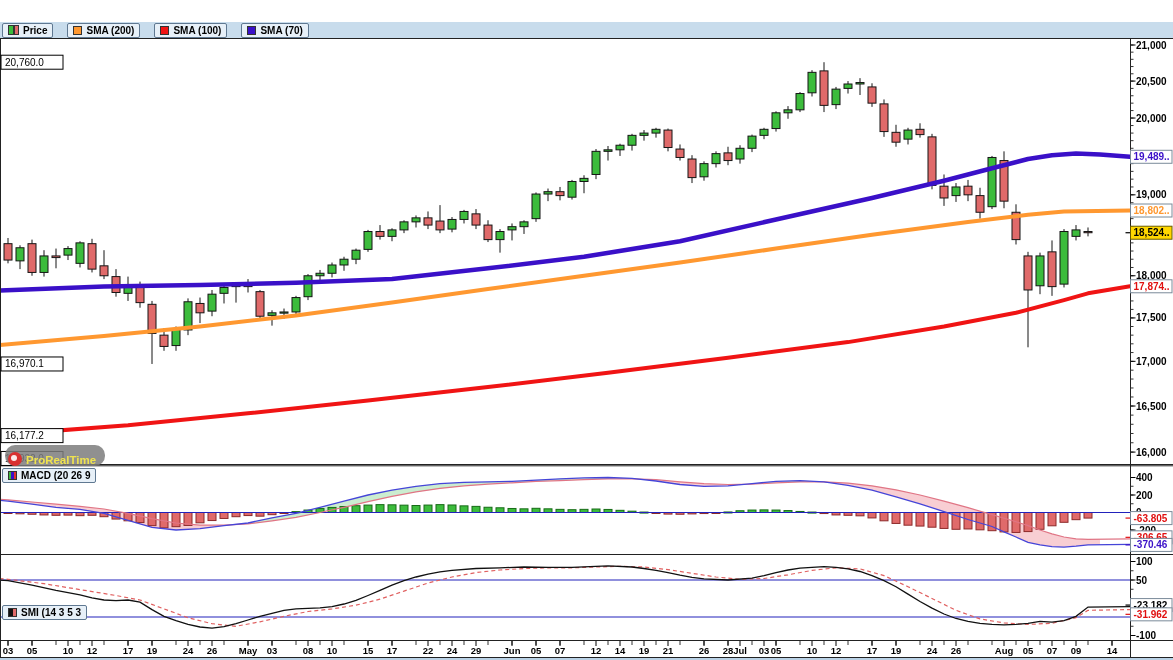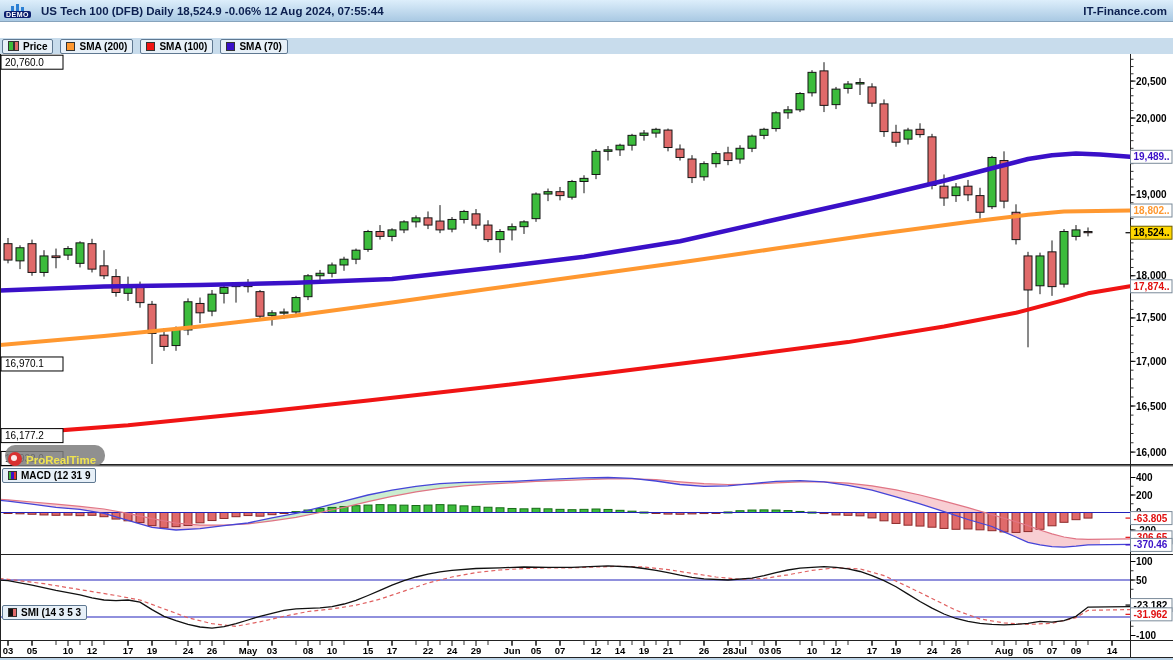--- a/index.html
+++ b/index.html
@@ -7,52 +7,40 @@
   svg{position:absolute;left:0;top:0;z-index:1;}
   .topbar{position:absolute;left:0;top:0;width:1173px;height:22px;background:linear-gradient(#ddeefb,#a9c9e3);
     border-bottom:1px solid #87a3bc;display:flex;align-items:center;z-index:6;box-sizing:border-box;}
   .demo{margin-left:4px;display:flex;flex-direction:column;align-items:center;}
   .demo .cdl{display:flex;gap:2px;height:7px;align-items:flex-end;}
   .demo .cdl i{display:block;width:3px;background:#2a7fd4;}
   .demo .tag{background:#0b1e6e;color:#fff;font-size:7px;font-weight:bold;padding:0 2px;border-radius:2px;letter-spacing:.5px;}
   .title{margin-left:10px;font-size:11.5px;font-weight:bold;color:#0c2050;white-space:nowrap;}
   .brand{margin-left:auto;margin-right:6px;font-size:11.5px;font-weight:bold;color:#0c2050;}
   .legendbar{position:absolute;left:0;top:22px;width:1173px;height:16px;background:#c8dcec;display:flex;align-items:center;
-    gap:7px;padding-left:2px;z-index:6;box-sizing:border-box;margin-top:16px;}
+    gap:14px;padding-left:2px;z-index:6;box-sizing:border-box;}
   .chip{display:inline-flex;align-items:center;gap:4px;background:#e7f0f8;border:1px solid #5f7891;border-radius:2px;
     font-size:10px;font-weight:bold;color:#000;padding:0 5px;height:13px;white-space:nowrap;}
   .chip .sw{width:9px;height:9px;border:1px solid #333;box-sizing:border-box;}
   .chip .pricesw{display:flex;width:11px;height:10px;}
   .chip .pricesw i{flex:1;border:1px solid #333;}
   .panelchip{position:absolute;z-index:5;}
   #macdchip{left:2px;top:468px;}
   #smichip{left:2px;top:557px;margin-top:48px;}
   .watermark{position:absolute;left:5px;top:445px;height:21px;display:flex;align-items:flex-end;gap:4px;
     background:rgba(124,124,124,.85);border-radius:10px;padding:0 9px 0 3px;z-index:5;}
   .watermark .logo{width:14px;height:14px;border-radius:50%;background:#d83030;position:relative;}
   .watermark .logo::after{content:"";position:absolute;left:3px;top:3px;width:6px;height:6px;border-radius:50%;background:rgba(255,255,255,.9);}
   .watermark .wmtext{font-size:11.5px;font-weight:bold;color:#efe34f;}
 </style>
 </head>
 <body>
 
 <div id="page">
 
-  <div class="topbar">
-    <div class="demo">
-      <span class="cdl">
-          <i style="height:5px"></i>
-          <i style="height:7px"></i>
-          <i style="height:4px"></i>
-        </span>
-      <span class="tag">DEMO</span>
-    </div>
-    <div class="title">US Tech 100 (DFB) Daily 18,524.9 -0.06% 12 Aug 2024, 07:55:44</div>
-    <div class="brand">IT-Finance.com</div>
-  </div>
 
   <div class="legendbar">
     <span class="chip">
       <span class="pricesw">
           <i id="sw-up" style="background: rgb(60, 188, 60);"></i>
           <i id="sw-down" style="background: rgb(224, 106, 106);"></i>
         </span>
       <span>Price</span>
     </span>
     <span class="chip">
@@ -773,21 +761,21 @@
         <text x="1052" y="654" font-family="&quot;Liberation Sans&quot;,sans-serif" font-size="9.5px" font-weight="bold" fill="#000" text-anchor="middle">07</text>
         <line x1="1076" y1="641" x2="1076" y2="646" stroke="#000"></line>
         <text x="1076" y="654" font-family="&quot;Liberation Sans&quot;,sans-serif" font-size="9.5px" font-weight="bold" fill="#000" text-anchor="middle">09</text>
         <line x1="1112" y1="641" x2="1112" y2="646" stroke="#000"></line>
         <text x="1112" y="654" font-family="&quot;Liberation Sans&quot;,sans-serif" font-size="9.5px" font-weight="bold" fill="#000" text-anchor="middle">14</text>
       </g>
     </svg>
 
   <span class="chip panelchip" id="macdchip">
     <span class="sw" style="background:linear-gradient(90deg,#3cbc3c 33%,#3a10c8 33%,#3a10c8 66%,#e03030 66%)"></span>
-    <span>MACD (12 31 9</span>
+    <span>MACD (20 26 9</span>
   </span>
   <span class="chip panelchip" id="smichip">
     <span class="sw" style="background:linear-gradient(90deg,#111 50%,#e06a6a 50%)"></span>
     <span>SMI (14 3 5 3</span>
   </span>
 
   <div class="watermark">
     <span class="logo"></span>
     <span class="wmtext">ProRealTime</span>
   </div>

